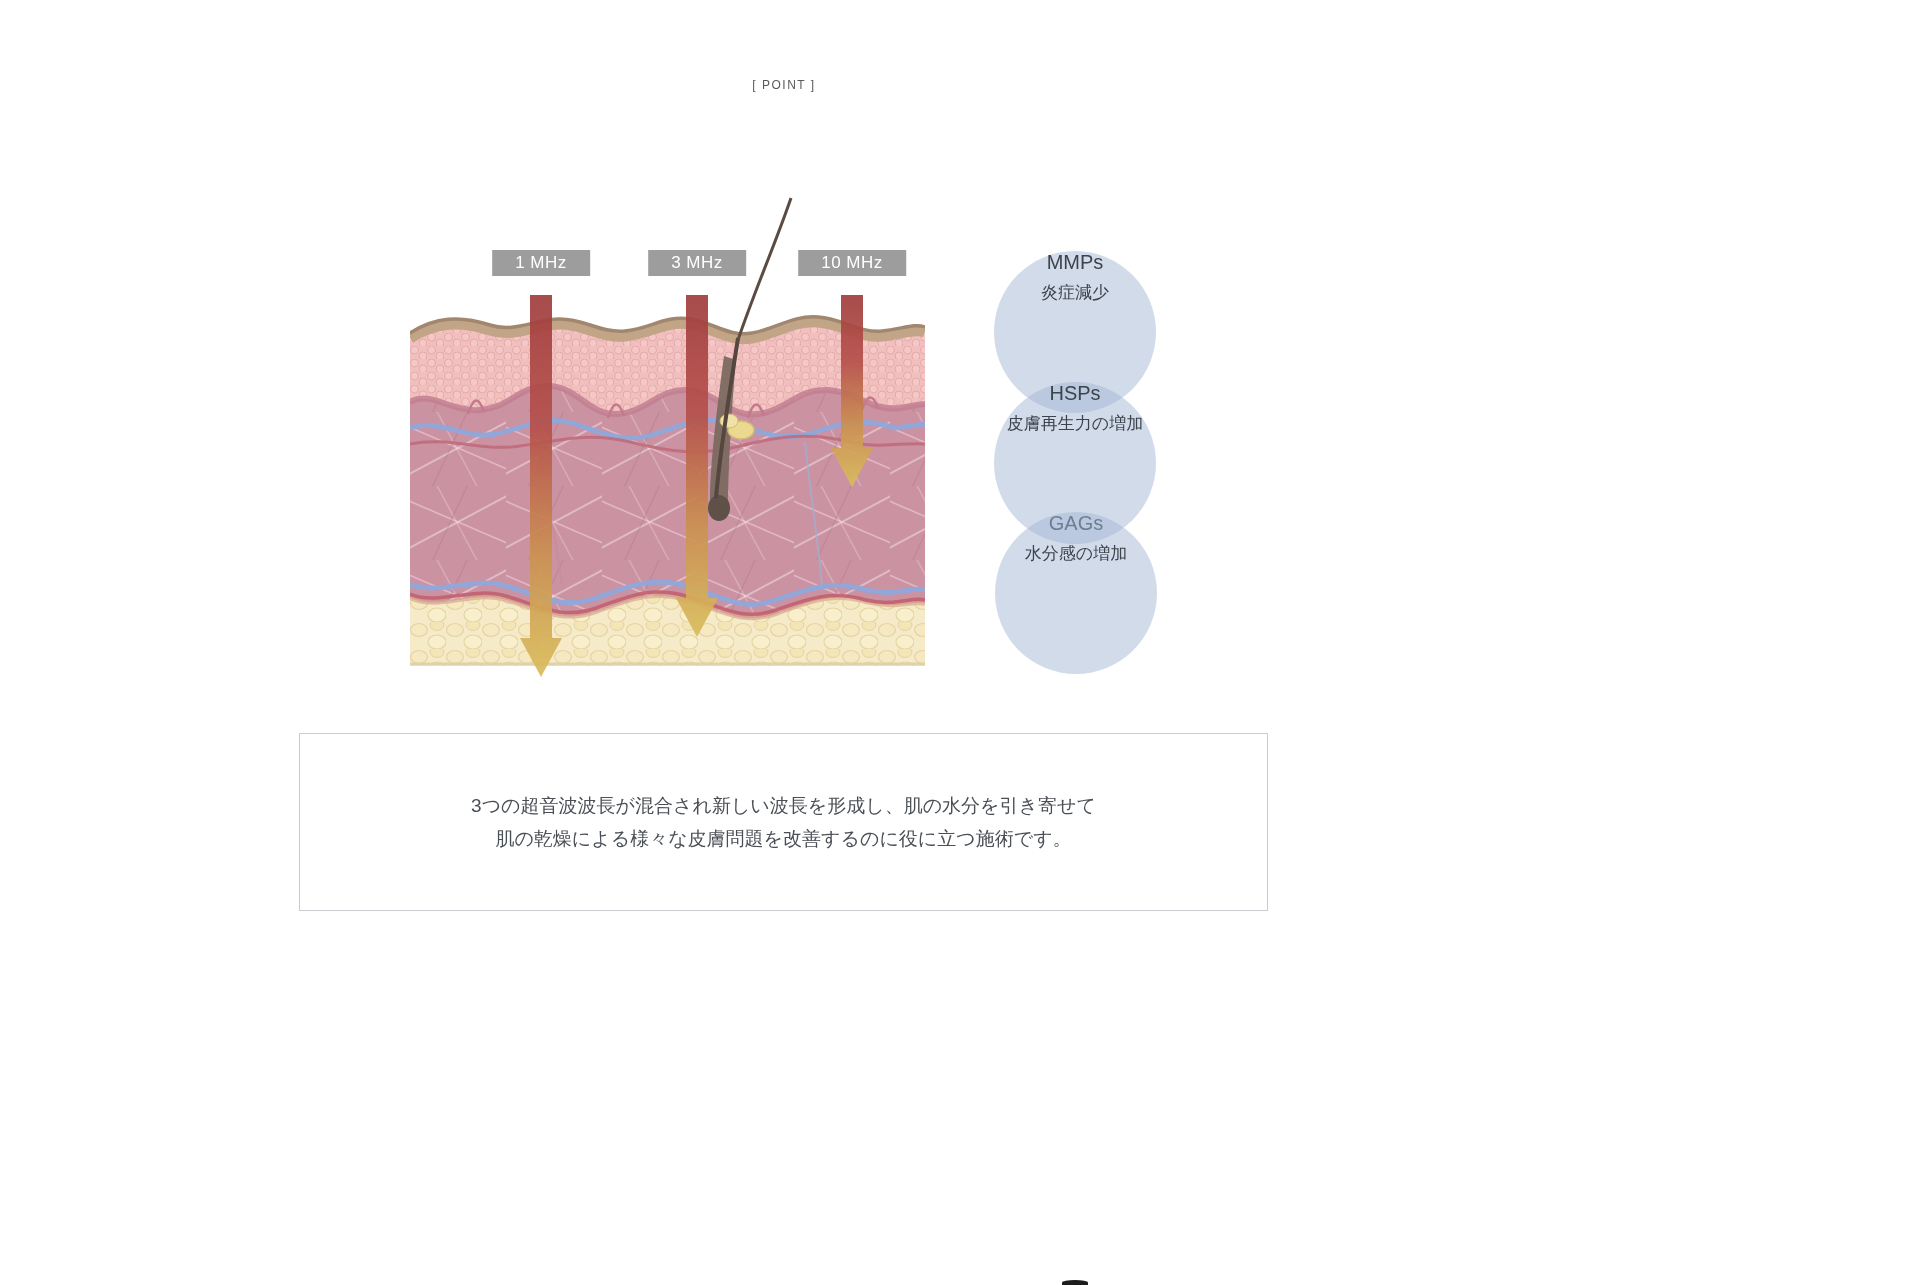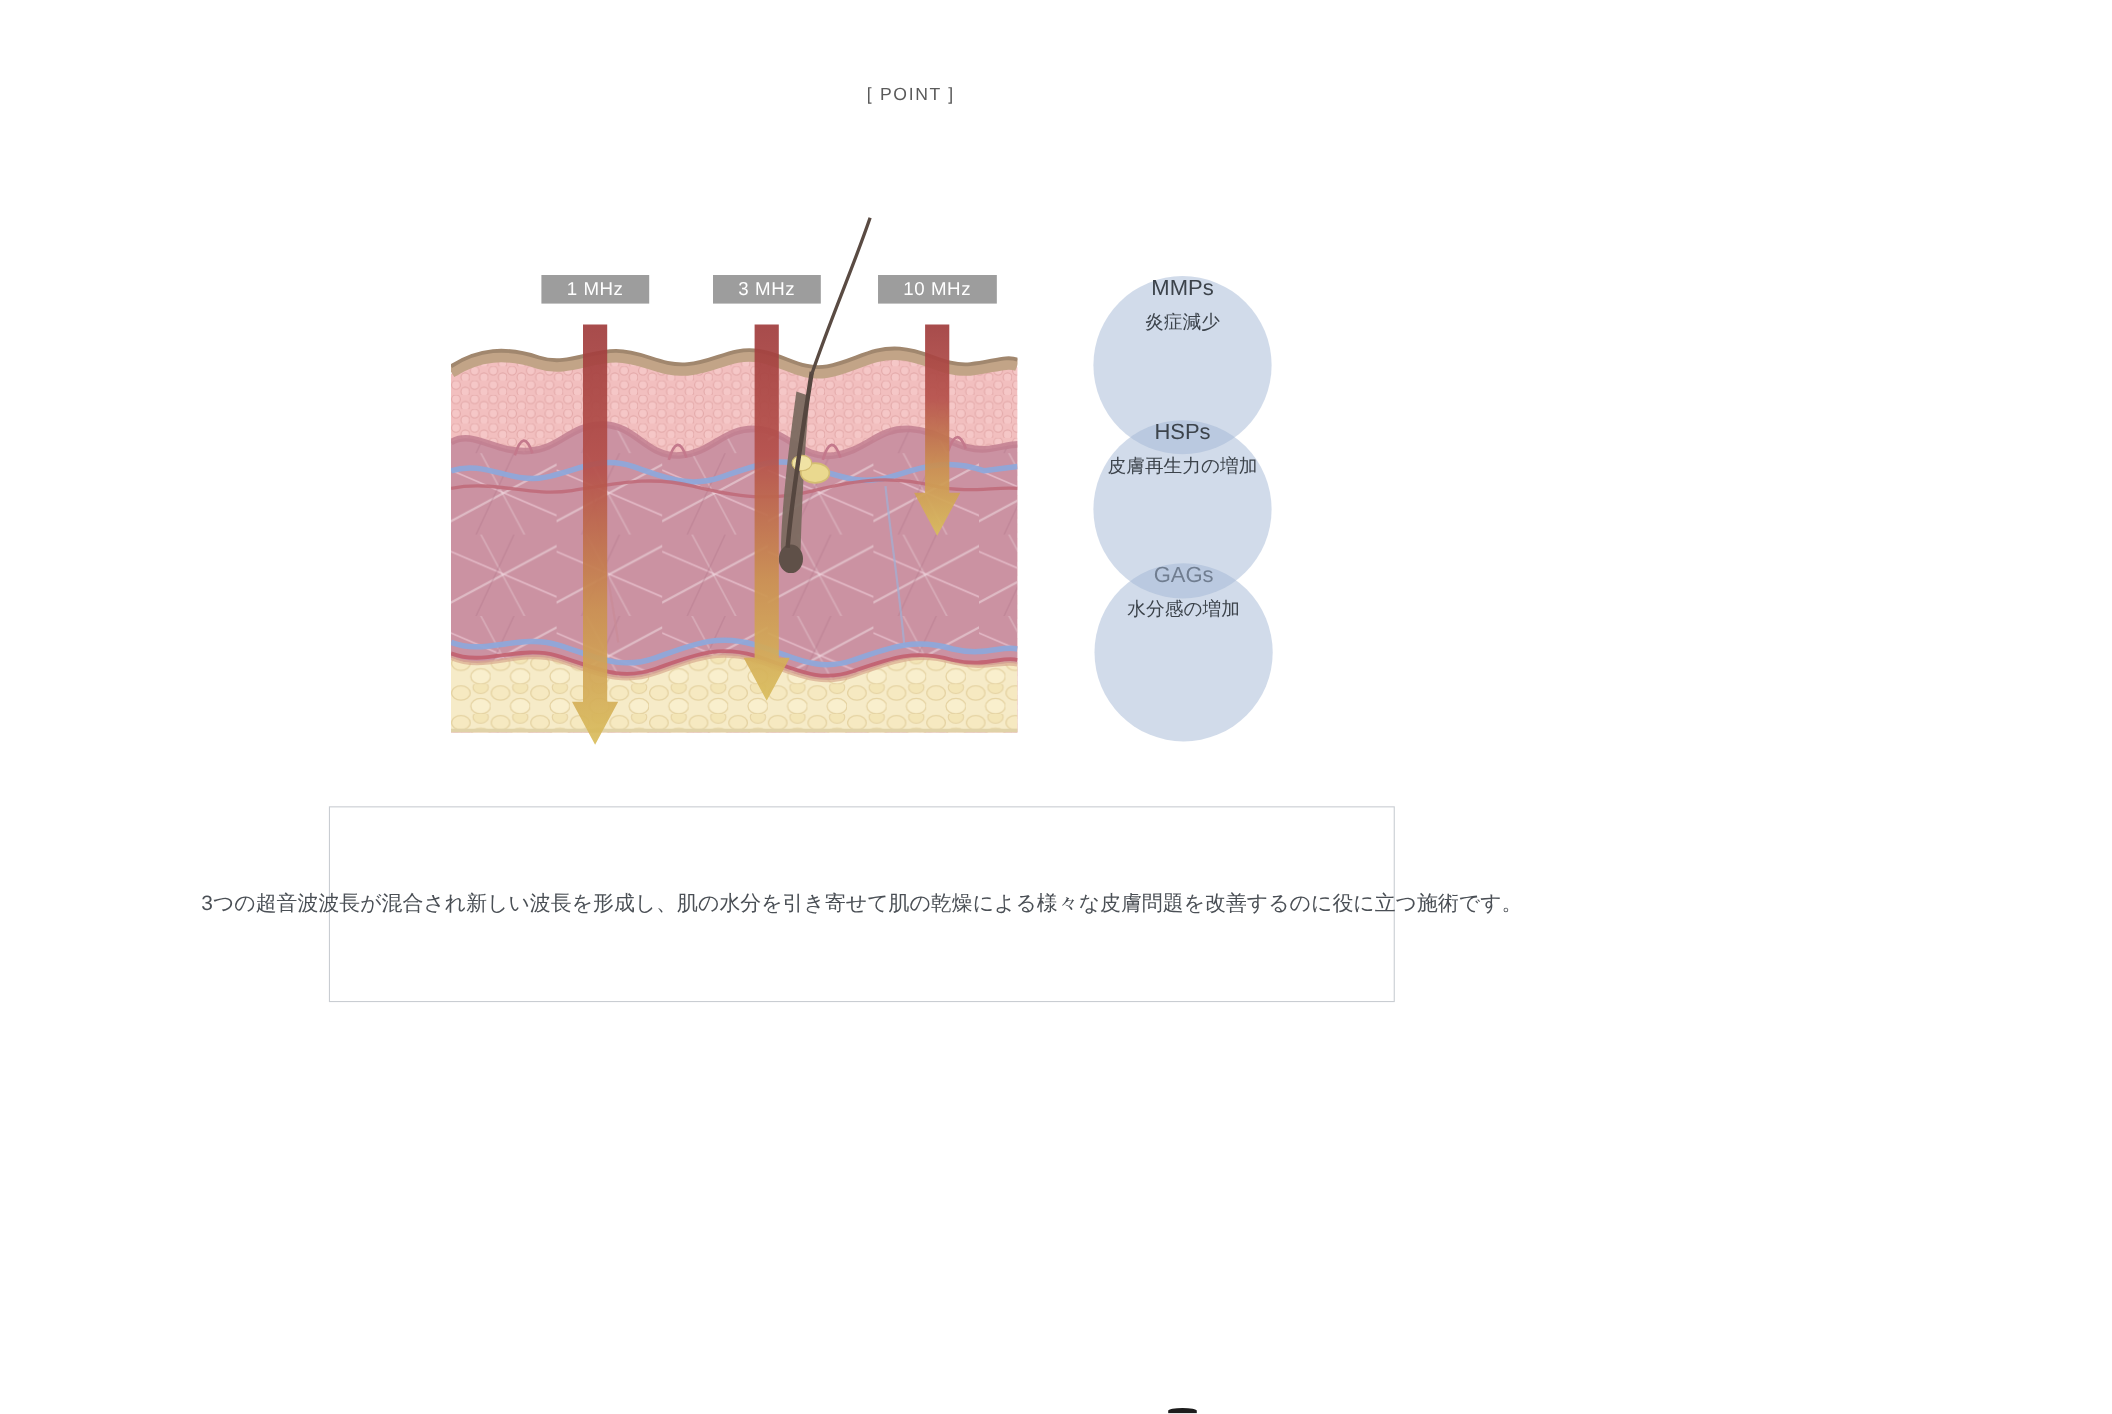--- a/index.html
+++ b/index.html
@@ -1,41 +1,41 @@
 <!DOCTYPE html>
 <html><head>
 <meta charset="utf-8">
 <style>
   html,body{margin:0;padding:0;background:#ffffff;}
   body{font-family:"Liberation Sans","DejaVu Sans",sans-serif;}
   .stage{position:relative;width:1920px;height:1285px;background:#fff;overflow:hidden;margin:0 auto;}
 
   .point-label{position:absolute;top:78px;left:784px;transform:translateX(-50%);
-    font-size:16px;color:#5a5a5a;letter-spacing:1.5px;white-space:nowrap;margin-left:44px;}
+    font-size:12px;color:#5a5a5a;letter-spacing:1.5px;white-space:nowrap;}
   .title{position:absolute;top:113px;left:788px;transform:translateX(-50%);
     font-size:29px;font-weight:700;color:#2e2e2e;letter-spacing:.5px;white-space:nowrap;margin:0;}
 
   .badge{position:absolute;top:250px;transform:translateX(-50%);
     background:#9d9d9d;color:#ffffff;font-size:17px;padding:3px 23px;
     letter-spacing:.5px;white-space:nowrap;}
   .badge-1{left:541px}.badge-2{left:697px}.badge-3{left:852px}
 
   .illustration{position:absolute;left:410px;top:190px;width:520px;height:490px;}
 
   .effect-circle{position:absolute;width:162px;height:162px;border-radius:50%;
     background:rgba(164,184,213,0.50);display:flex;flex-direction:column;
     align-items:center;text-align:center;}
   .circle-1{left:994px;top:251px}
   .circle-2{left:994px;top:382px}
   .circle-3{left:995px;top:512px}
   .effect-name{font-size:20px;color:#3c434b;margin-bottom:7px;}
   .effect-desc{font-size:17px;color:#3c434b;}
 
   .desc-box{position:absolute;left:299px;top:733px;width:969px;height:178px;
-    border:1px solid #c9cdd2;box-sizing:border-box;display:flex;flex-direction:row;
+    border:1px solid #c9cdd2;box-sizing:border-box;display:flex;flex-direction:column;
     align-items:center;justify-content:center;}
   .desc-line{font-size:19px;color:#4a4f55;line-height:1.75;margin:0;text-align:center;white-space:nowrap;}
 
   .artifact{position:absolute;left:1062px;top:1280px;width:26px;height:5px;
     background:#1d1d1d;border-radius:50% 50% 0 0;}
 </style>
 </head>
 <body>
 
 <div class="stage">

